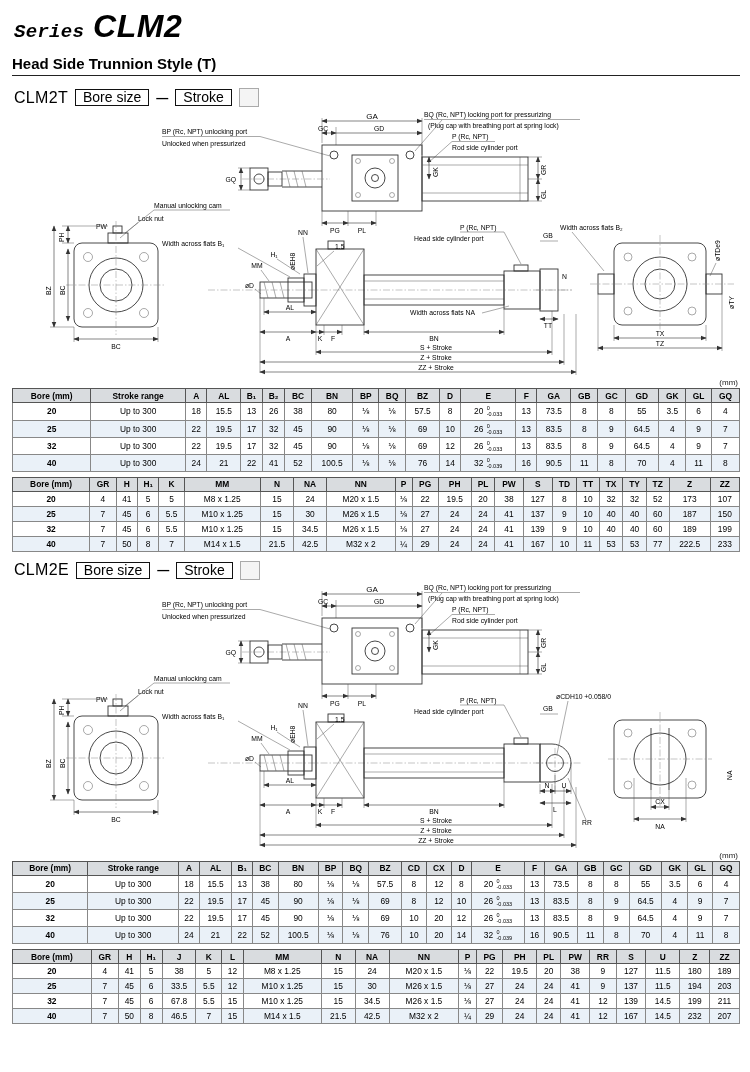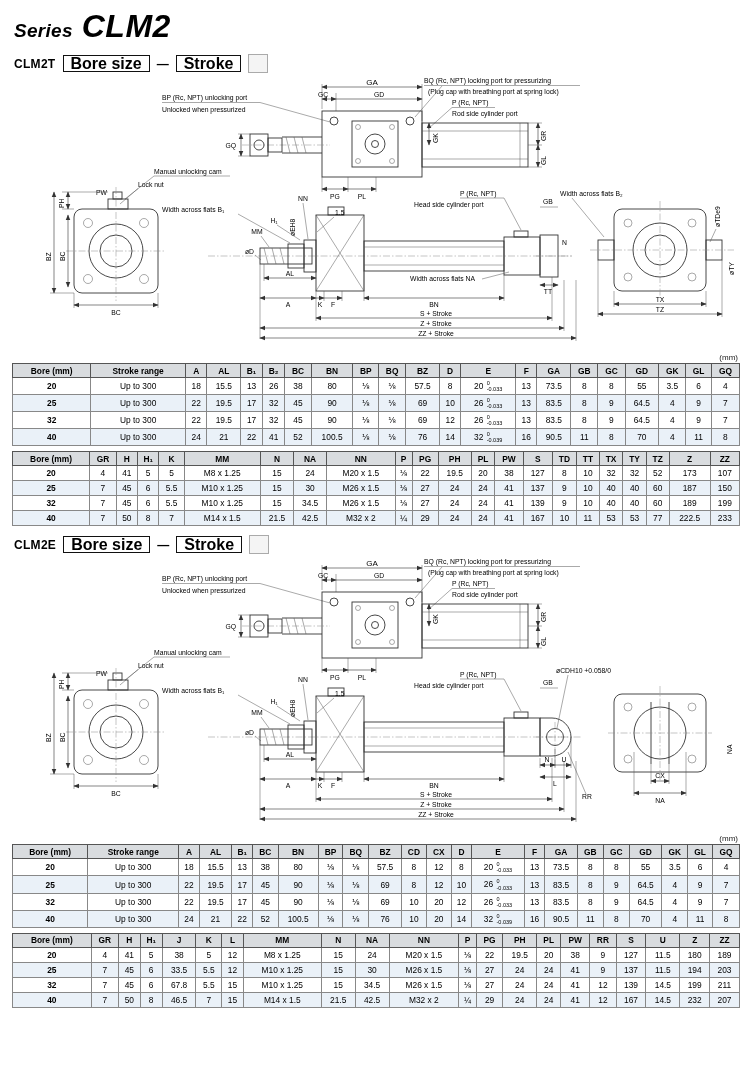--- a/index.html
+++ b/index.html
@@ -1,30 +1,30 @@
 <!DOCTYPE html>
 <html><head>
 <meta charset="utf-8">
 <style>
   html,body{margin:0;padding:0;}
   body{width:750px;height:1072px;background:#ffffff;color:#000;
        font-family:"Liberation Sans","DejaVu Sans",sans-serif;overflow:hidden;}
   .page{padding:6px 10px 0 12px;}
   .series-title{margin:2px 0 4px 2px;font-style:italic;font-weight:bold;}
-  .series-prefix{font-size:19px;letter-spacing:.3px;}
+  .series-prefix{font-size:19px;letter-spacing:.3px;font-family:Liberation Mono, monospace;}
   .series-model{font-size:32px;letter-spacing:.5px;}
   .section-heading{font-size:15px;font-weight:bold;border-bottom:1.5px solid #222;
        padding-bottom:3px;margin-top:10px;}
   .model-row{display:flex;align-items:center;gap:7px;margin:9px 0 2px 2px;}
-  .model-name{font-size:12px;font-weight:bold;letter-spacing:.3px;}
-  .model-box{border:1.5px solid #111;padding:1px 7px;font-size:16px;font-weight:bold;line-height:13px;}
+  .model-name{font-size:16px;font-weight:normal;letter-spacing:.3px;}
+  .model-box{border:1.5px solid #111;padding:1px 7px;font-size:14px;font-weight:normal;line-height:13px;}
   .model-box.empty{width:18px;height:17px;padding:0;border:1px solid #aaa;background:#f4f4f4;}
   .model-dash{font-weight:bold;font-size:12px;}
   .drawing{display:block;margin:0 auto;}
-  .units{text-align:right;font-size:8px;color:#222;margin:10px 2px 1px 0;}
+  .units{text-align:right;font-size:8px;color:#222;margin:1px 2px 1px 0;}
   table.dim{border-collapse:collapse;width:100%;}
   table.dim th{background:#d9dcdf;border:1px solid #555;font-size:8.4px;font-weight:bold;
        padding:1.5px 1px;white-space:nowrap;}
   table.dim td{border:1px solid #888;font-size:8.4px;text-align:center;padding:2px 1px;white-space:nowrap;}
   table.dim td:first-child{font-weight:bold;}
   table.dim tbody tr:nth-child(even){background:#eaf1f8;}
   .tgap{height:5px;}
   .tol{display:inline-block;vertical-align:-2.5px;font-size:5.5px;line-height:1.1;text-align:left;margin-left:1px;}
   .tol span{display:block;}
   svg .ln{fill:none;stroke:#333;stroke-width:.9;}
@@ -37,20 +37,21 @@
 </style>
 </head>
 <body>
 
 <div class="page">
 
   <h1 class="series-title"><span class="series-prefix">Series</span>
     <span class="series-model">CLM2</span></h1>
 
   <section>
+    <h2 class="section-heading">Head Side Trunnion Style (T)</h2>
 
     <div class="model-row">
       <span class="model-name">CLM2T</span>
       <span class="model-box">Bore size</span>
       <span class="model-dash">—</span>
       <span class="model-box">Stroke</span>
       <span class="model-box empty"></span>
     </div>
 
     <svg class="drawing" width="730" height="268" viewBox="0 0 730 268" xmlns="http://www.w3.org/2000/svg" xmlns:xlink="http://www.w3.org/1999/xlink">

